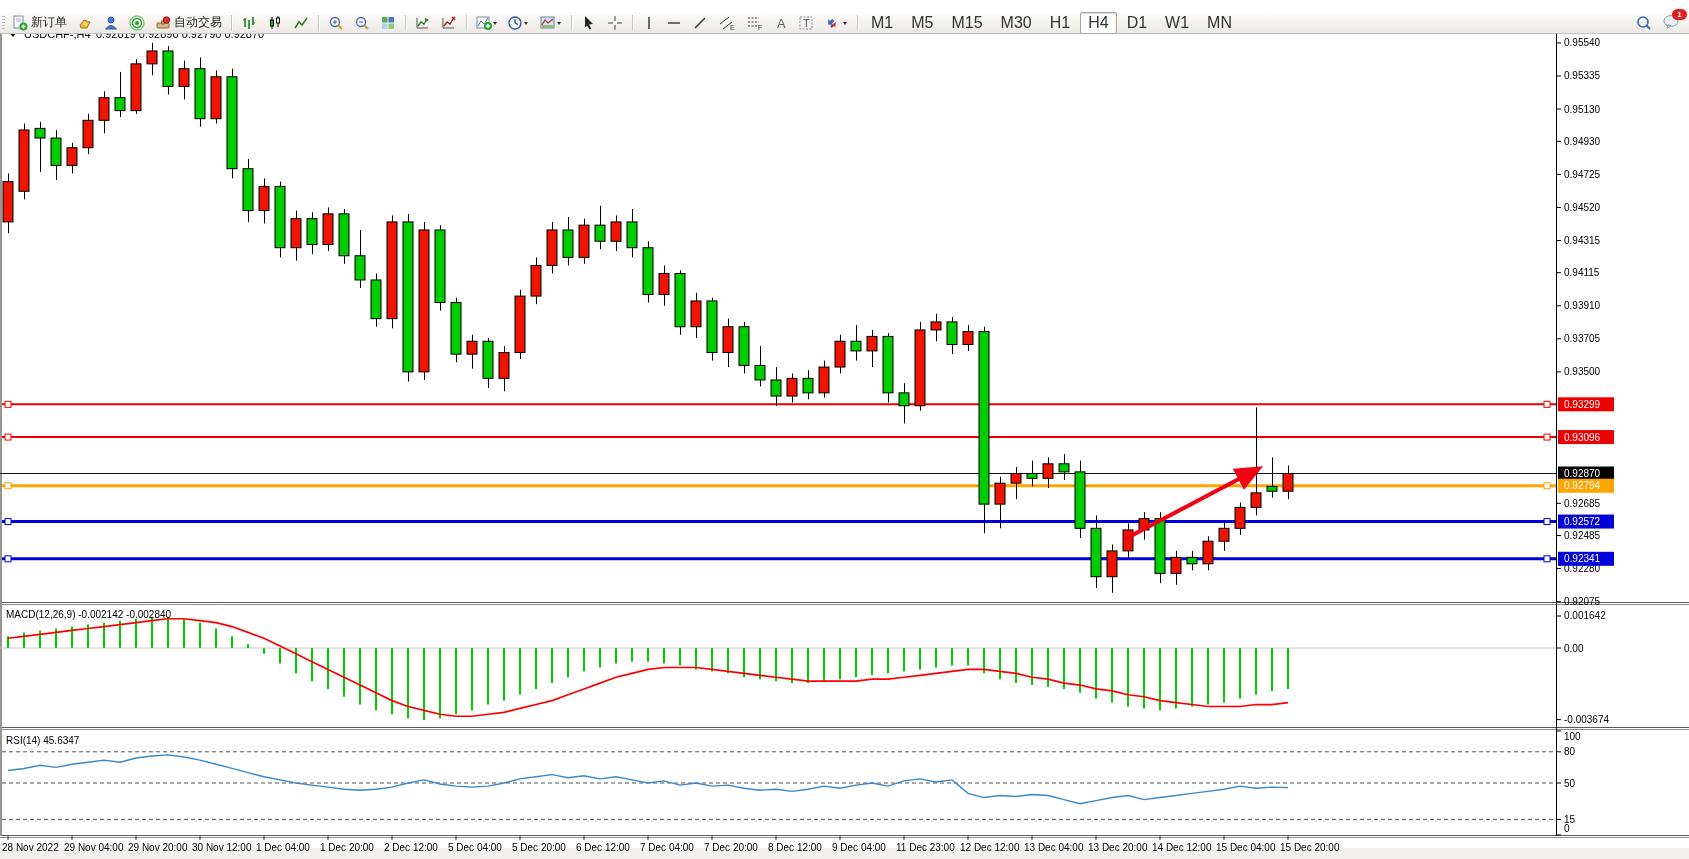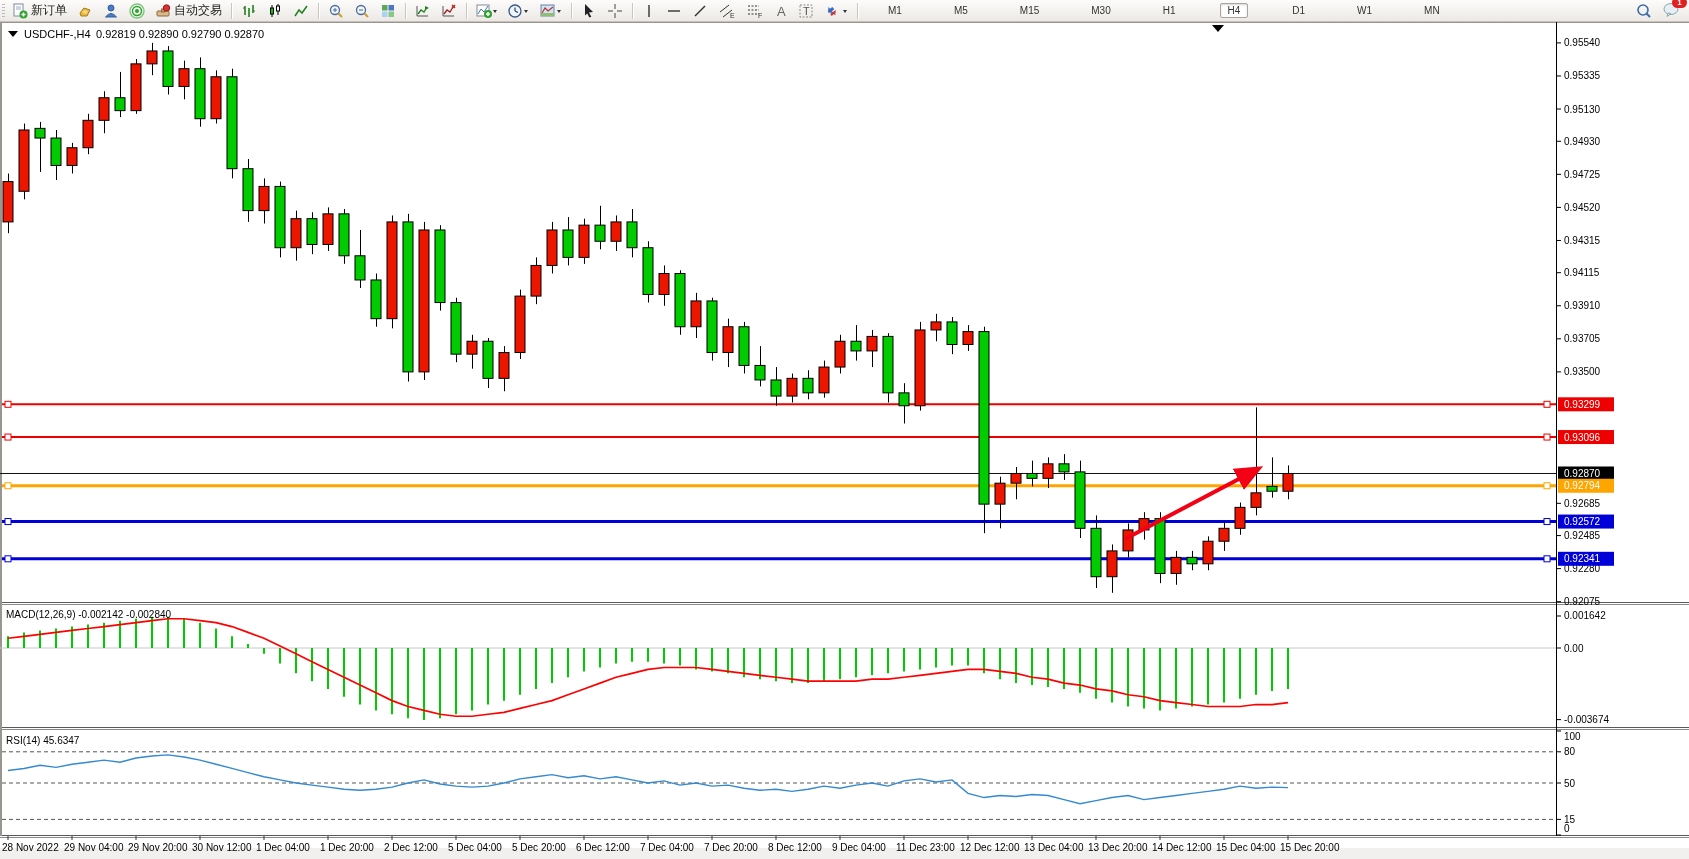--- a/index.html
+++ b/index.html
@@ -1,23 +1,23 @@
 <!DOCTYPE html>
 <html><head>
 <meta charset="utf-8">
 <style>
   html,body{margin:0;padding:0;background:#e8e6e2;font-family:"Liberation Sans",sans-serif;}
   #app{position:relative;width:1689px;height:859px;background:#fff;overflow:hidden;}
-  #toolbar{position:absolute;top:0;left:0;width:1689px;height:21px;z-index:5;
+  #toolbar{position:absolute;top:12px;left:0;width:1689px;height:21px;z-index:5;
     background:linear-gradient(#fdfcfb,#ece9e5);border-bottom:1px solid #c6c2bb;
     display:flex;align-items:center;font-size:12px;color:#222;}
   .tb-btn{display:flex;align-items:center;gap:3px;padding:1px 3px;margin:0 1px;border:1px solid transparent;border-radius:2px;height:17px;box-sizing:border-box;cursor:default;}
   .tb-sep{width:1px;height:16px;background:#c9c5bf;margin:0 4px;box-shadow:1px 0 0 #fff;}
   .tb-grip{width:3px;height:14px;margin:0 2px;background:repeating-linear-gradient(#bbb 0 1px,transparent 1px 3px);}
-  .tf-btn{padding:1px 7px;margin:0 18px;font-size:10px;color:#333;border:1px solid transparent;border-radius:2px;}
+  .tf-btn{padding:1px 7px;margin:0 1px;font-size:16px;color:#333;border:1px solid transparent;border-radius:2px;}
   .tf-active{background:#fff;border-color:#aaa69f;box-shadow:inset 0 1px 2px #d8d4ce;}
   .tb-right{margin-left:auto;display:flex;align-items:center;margin-right:8px;}
   .badge{position:absolute;top:-4px;right:-6px;min-width:11px;height:11px;border-radius:6px;background:#e02020;color:#fff;
     font-size:8px;line-height:11px;text-align:center;padding:0 2px;font-weight:bold;}
   .bubble-wrap{position:relative;margin-left:10px;}
   svg text{font-family:"Liberation Sans",sans-serif;}
   #chart-svg{position:absolute;top:0;left:0;}
   .cjk{letter-spacing:0;}
 </style>
 </head>

